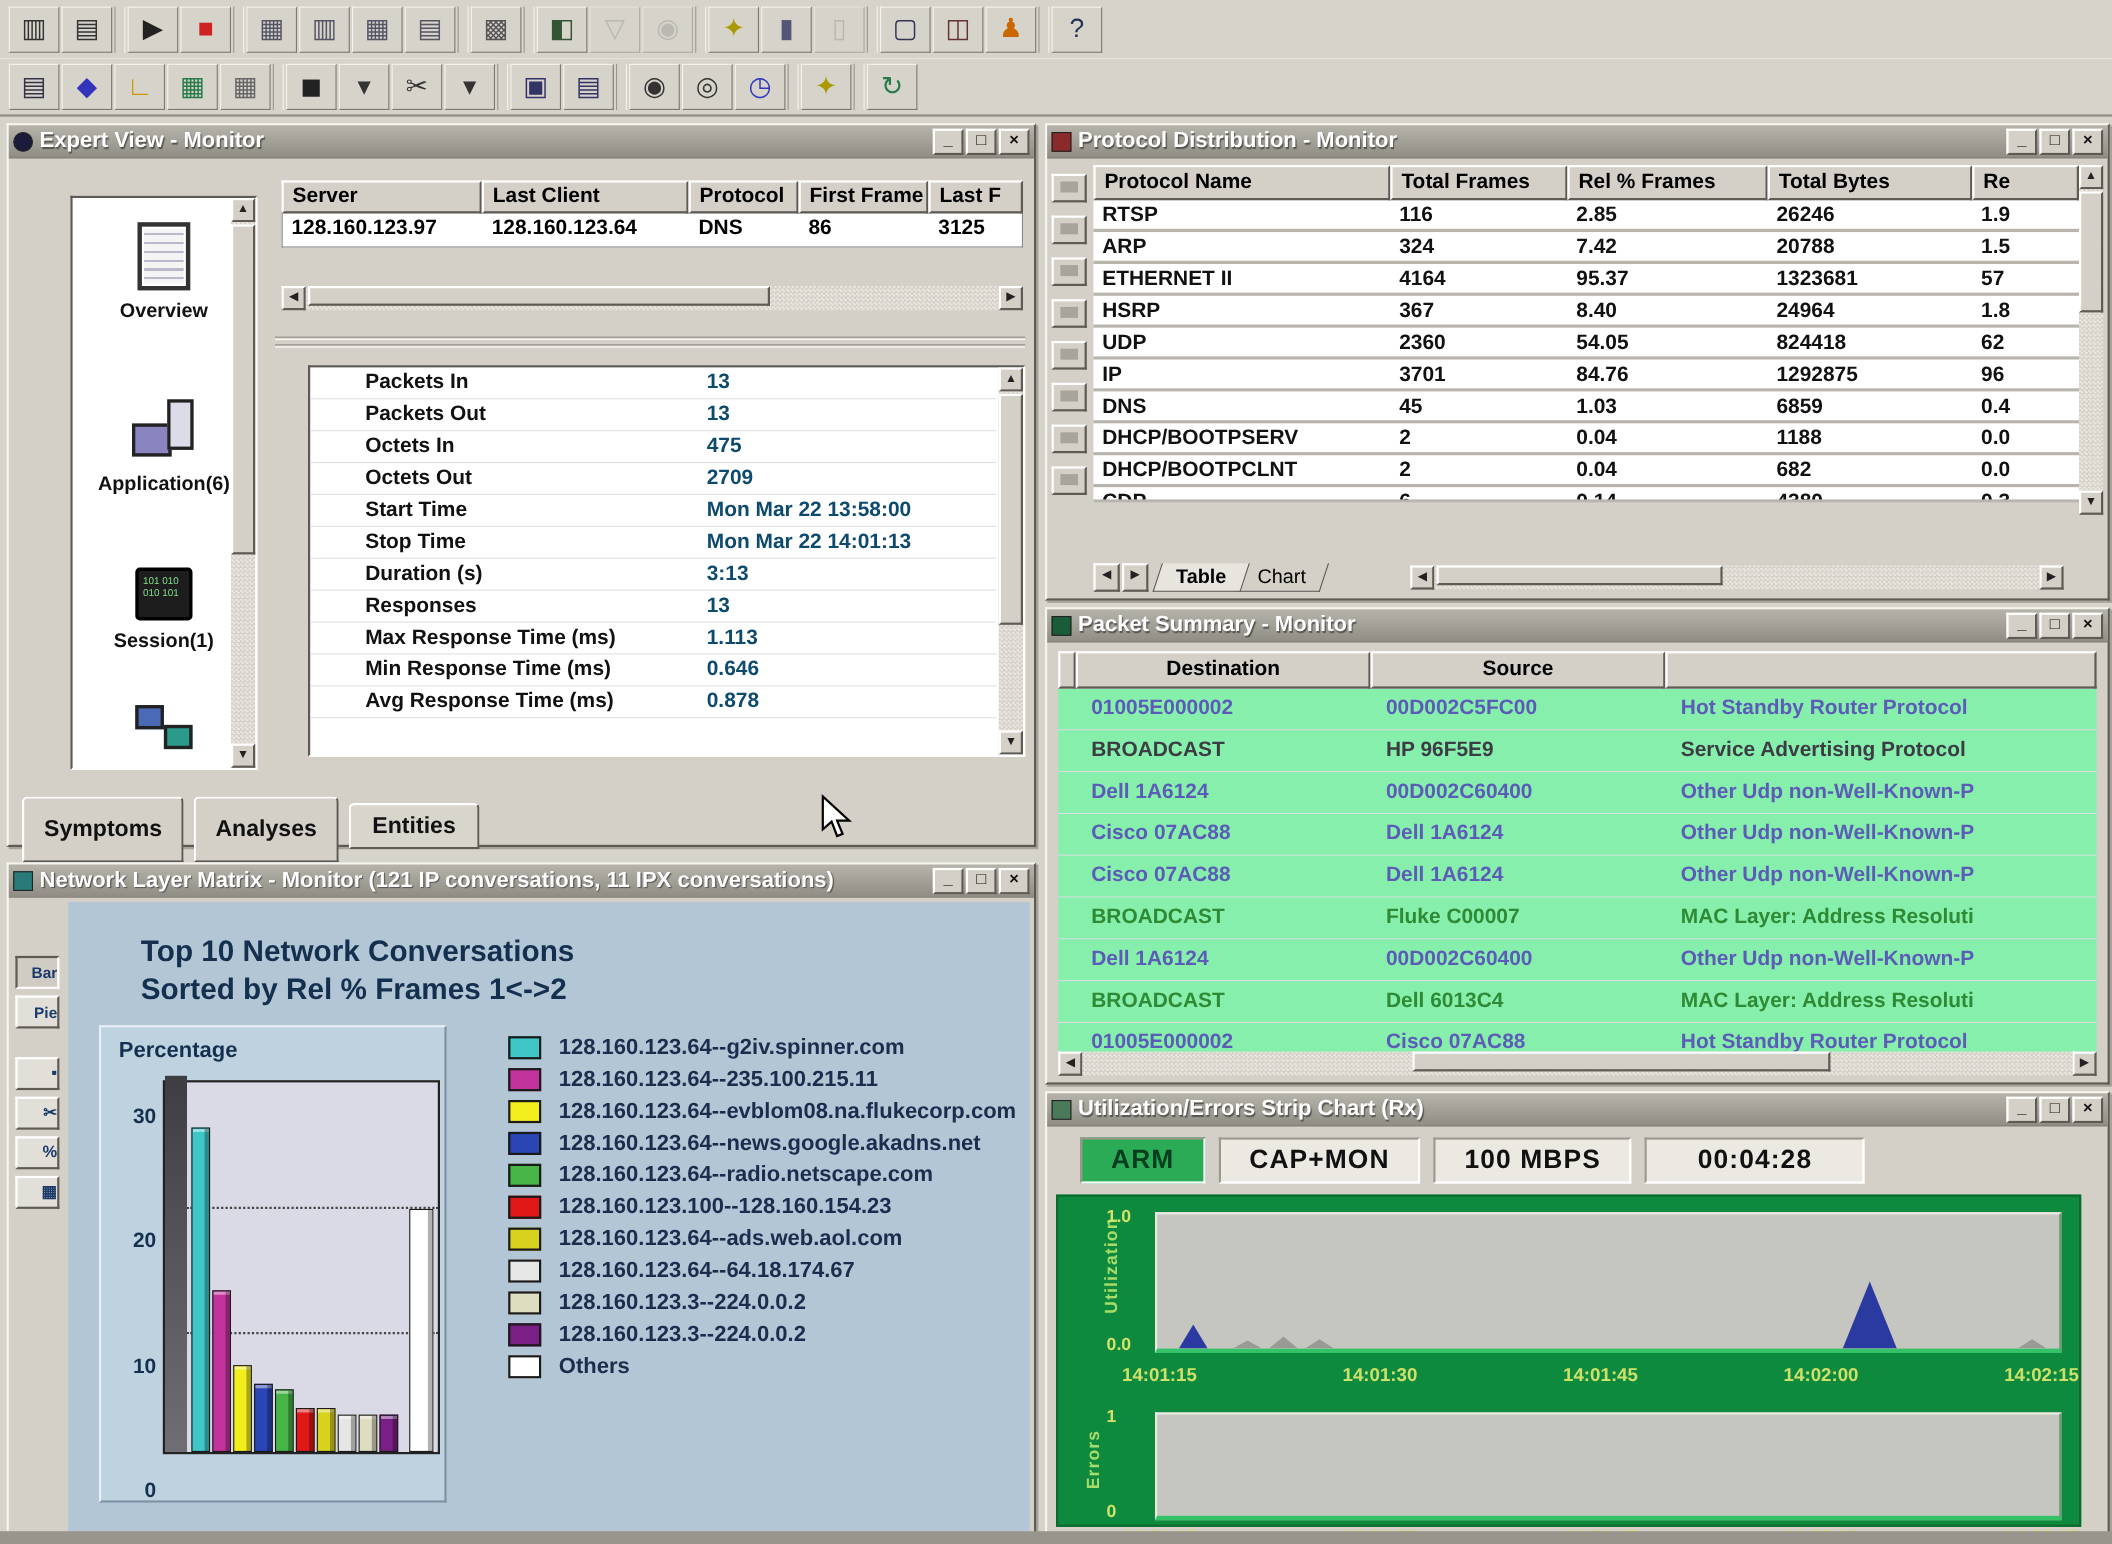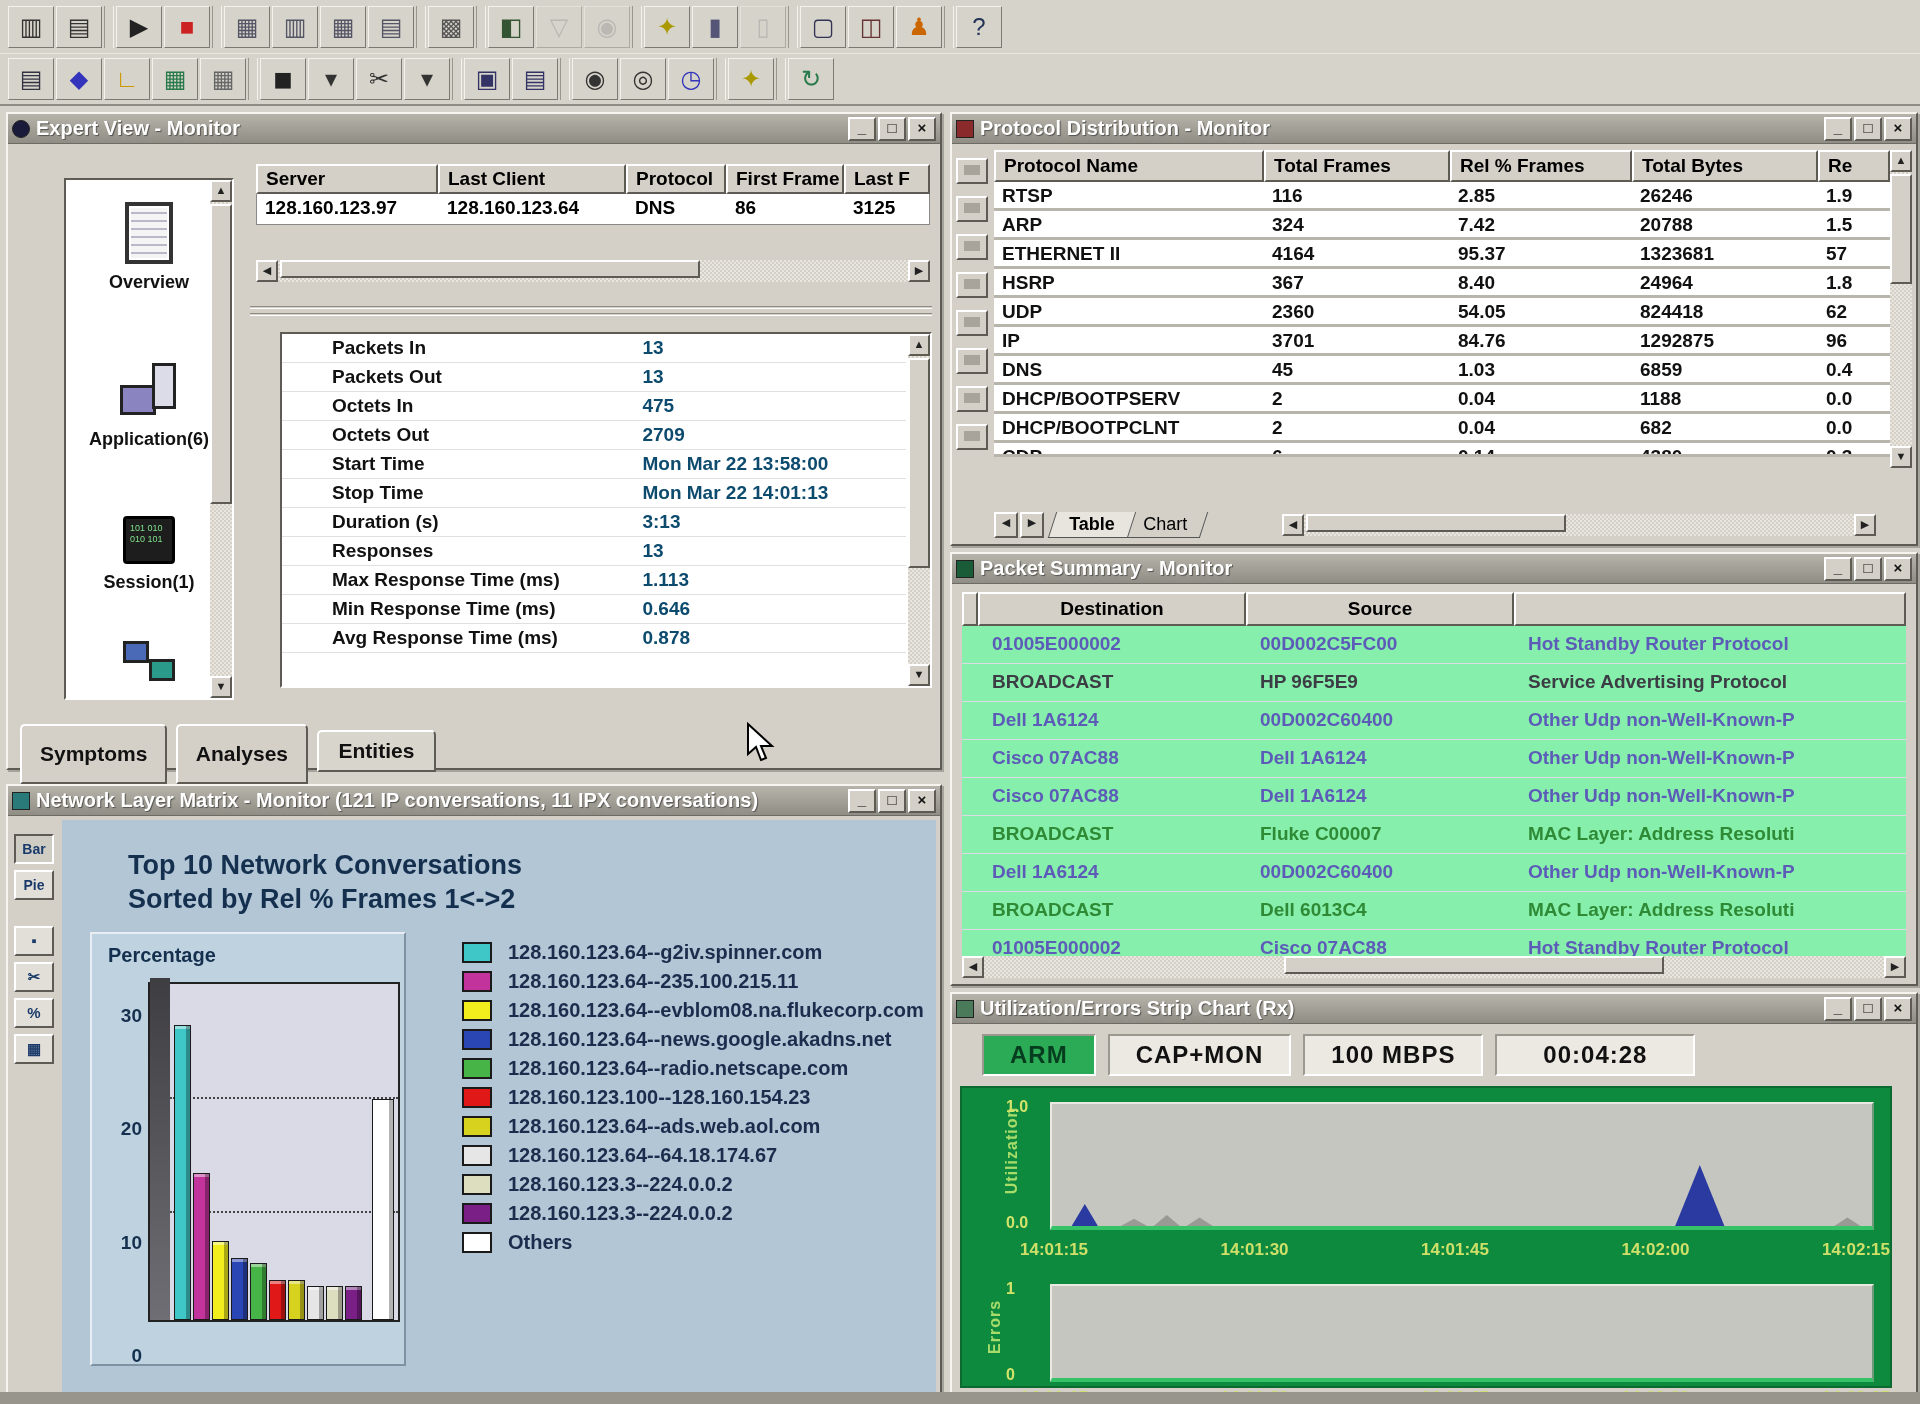--- a/index.html
+++ b/index.html
@@ -86,21 +86,21 @@
     border:2px solid; border-color:#fff #5e5b55 #5e5b55 #fff; cursor:pointer; }
   .layer-btn i { display:block; margin:5px auto 0; width:16px; height:10px; background:#a8a49c; }
   .ptable { position:absolute; left:42px; top:36px; right:26px; }
   .phead { display:flex; }
   .phead .cell { background:#d4d0c8; border:2px solid; border-color:#fff #5e5b55 #5e5b55 #fff;
     font-weight:bold; font-size:19px; padding:3px 8px; height:32px; white-space:nowrap; overflow:hidden; }
   .prow { display:flex; background:#fff; border-bottom:3px solid #b8b5ad; }
   .prow .cell { font-size:19px; font-weight:600; color:#111; padding:3px 8px; height:26px;
     white-space:nowrap; overflow:hidden; }
   .prow.partial { height:14px; overflow:hidden; }
-  .pc0{width:270px;} .pc1{width:186px;} .pc2{width:182px;} .pc3{width:186px;} .pc4{flex:1;}
+  .pc0{width:270px;} .pc1{width:161px;} .pc2{width:182px;} .pc3{width:186px;} .pc4{flex:1;}
   .sheet-tabs { position:absolute; bottom:6px; display:flex; align-items:flex-end; }
   .stab { padding:2px 16px; font-size:18px; background:#d4d0c8; border:1px solid #555;
     border-top:none; transform:skewX(-18deg); margin-right:-6px; cursor:pointer; }
   .stab span { display:inline-block; transform:skewX(18deg); }
   .stab.active { background:#e8e5de; font-weight:bold; z-index:2; position:relative; }
   
   .ktable { position:absolute; left:10px; top:38px; right:10px; }
   .khead { display:flex; }
   .khead .cell { background:#d4d0c8; border:2px solid; border-color:#fff #5e5b55 #5e5b55 #fff;
     font-weight:bold; font-size:19px; text-align:center; padding:4px 6px; height:34px; }
@@ -108,21 +108,21 @@
   .krow .cell { font-size:19px; font-weight:600; padding:7px 10px; height:37px;
     white-space:nowrap; overflow:hidden; }
   .kc-g{width:16px; padding:0;} .kc0{width:268px;} .kc1{width:268px;} .kc2{flex:1;}
   .krow.blue .cell { color:#5c5cb8; }
   .krow.green .cell { color:#2f8a35; }
   .krow.dark .cell { color:#3c3c44; }
   
   #matrix-body { position:absolute; left:54px; top:34px; right:4px; bottom:4px; background:#b2c6d6; }
   .side-btn { position:absolute; left:6px; width:40px; height:30px; background:#e2dfd8;
     border:2px solid; border-color:#fff #5e5b55 #5e5b55 #fff; font-size:14px; font-weight:bold;
-    color:#1a3a6a; text-align:center; line-height:26px; cursor:pointer; }
+    color:#1a3a6a; text-align:right; line-height:26px; cursor:pointer;margin-top:35px; }
   .side-btn.pressed { border-color:#5e5b55 #fff #fff #5e5b55; background:#cfccc4; }
   .mx-heading { position:absolute; left:66px; color:#14304e; font-weight:bold; font-size:27px; }
   #chart-panel { position:absolute; left:28px; top:112px; width:316px; height:434px;
     background:#bfd2e0; border:2px solid; border-color:#e8eef4 #7d92a2 #7d92a2 #e8eef4; }
   #chart-title { position:absolute; left:16px; top:10px; font-weight:bold; font-size:20px; color:#14304e; }
   #plot { position:absolute; left:56px; top:48px; width:252px; height:340px;
     background:#dadae6; border:2px solid #222; }
   .wall { position:absolute; left:0; top:-6px; bottom:0; width:20px;
     background:linear-gradient(180deg,#3e3e42,#6e6e74); }
   .gridline { position:absolute; left:20px; right:0; border-top:2px dotted #444; }

